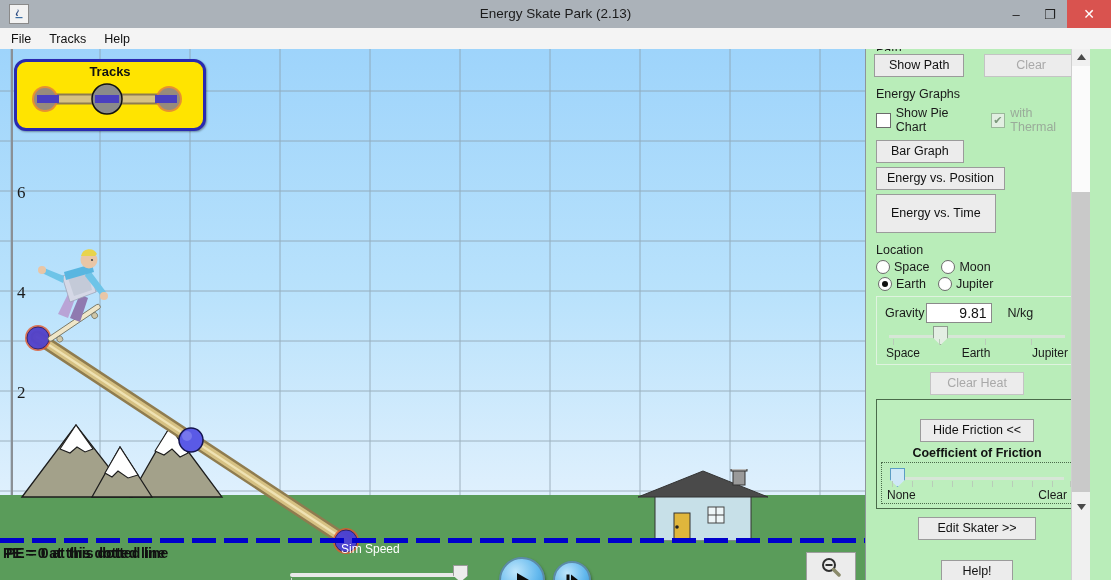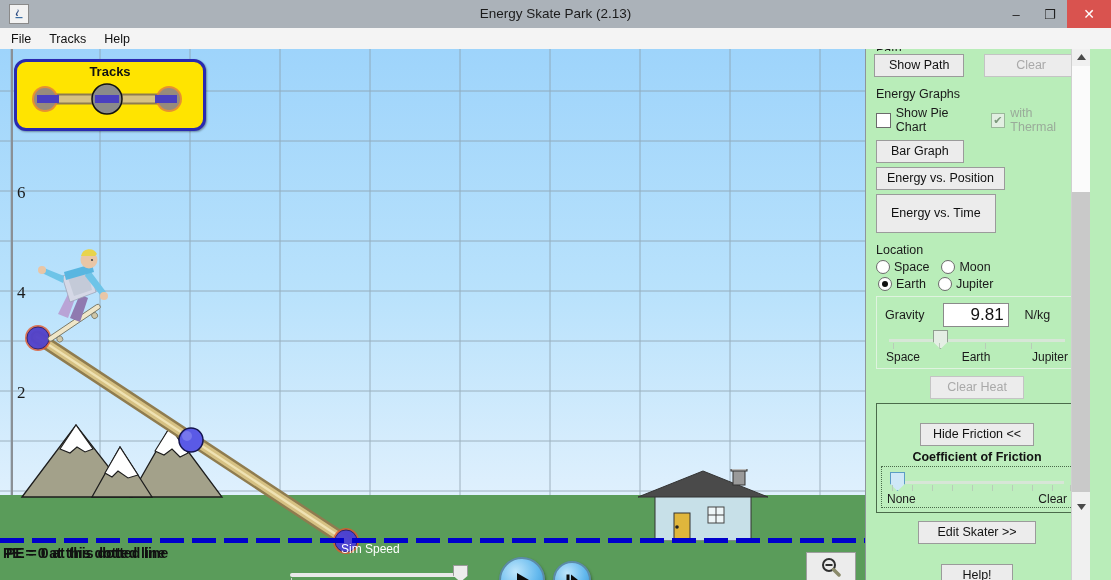--- a/index.html
+++ b/index.html
@@ -192,21 +192,21 @@
     align-items: center; justify-content: center;
   }
   .radio .dot { width: 6px; height: 6px; border-radius: 50%; background: #111; }
   .rd-row { display:flex; align-items:center; margin: 3px 0; }
   .rd-item { display:flex; align-items:center; margin-right: 12px; font-size: 12.5px; color:#1a1a1a;}
   .gravity-box {
     border: 1px solid #dff3df; margin: 5px 2px 0 2px; padding: 6px 8px 4px 8px;
   }
   .grav-field {
     width: 56px; background: #fff; border: 1px solid #8a8a8a;
-    font-size: 17px; text-align: right; padding: 1px 4px;
+    font-size: 14px; text-align: right; padding: 1px 4px;
     color: #111;
   }
   .slider-track {
     position: relative; height: 3px; background: #d7e6d7;
     margin: 12px 4px 0 4px;
   }
   .slider-thumb {
     position: absolute; top: -9px; width: 13px; height: 17px;
     background: #e4eee4; border: 1px solid #8f9e8f;
     clip-path: polygon(0 0, 100% 0, 100% 62%, 50% 100%, 0 62%);
@@ -462,21 +462,21 @@
           <span>Earth</span>
         </span>
         <span class="rd-item">
           <span class="radio"></span>
           <span>Jupiter</span>
         </span>
       </div>
 
       <div class="gravity-box">
         <div class="row">
-          <span style="font-size:12.5px;color:#1a1a1a;margin-right:18px">Gravity</span>
+          <span style="font-size:12.5px;color:#1a1a1a;margin-right:1px">Gravity</span>
           <input class="grav-field" type="text" value="9.81" style="">
           <span style="font-size:12.5px;color:#1a1a1a;margin-left:16px">N/kg</span>
         </div>
         <div class="slider-track">
           <span class="slider-thumb" style="left:44px"></span>
         </div>
         <div class="slider-ticks">
           <i style="left:4px"></i>
             <i style="left:50px"></i>
             <i style="left:96px"></i>

